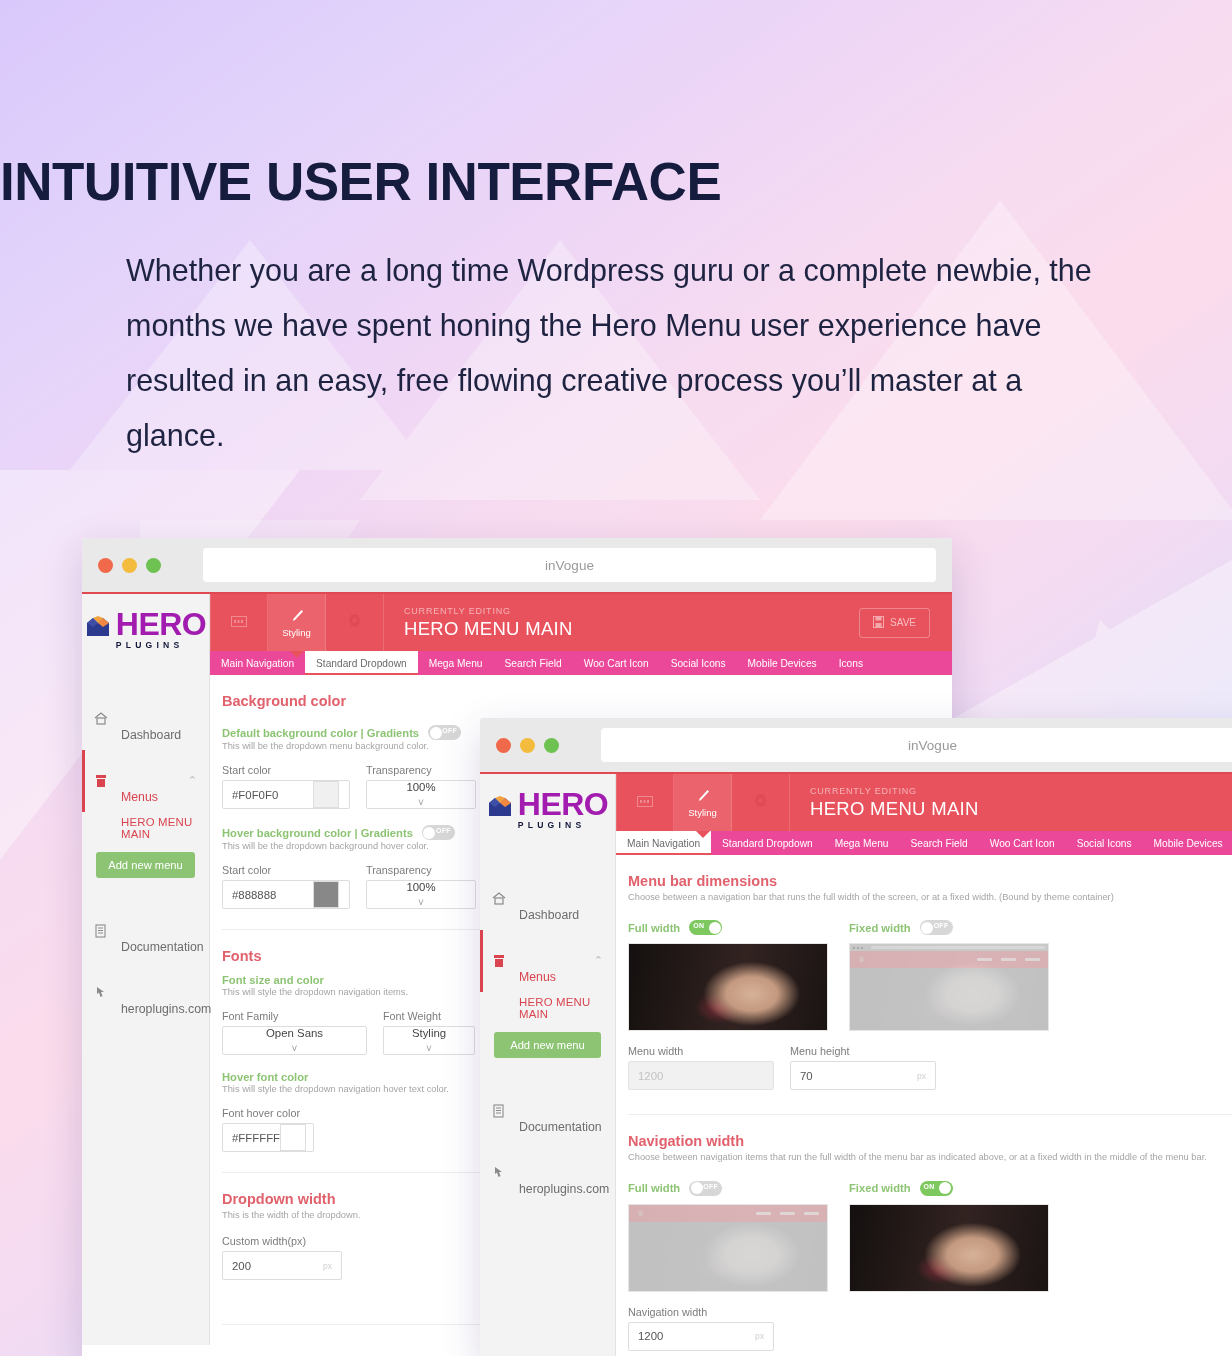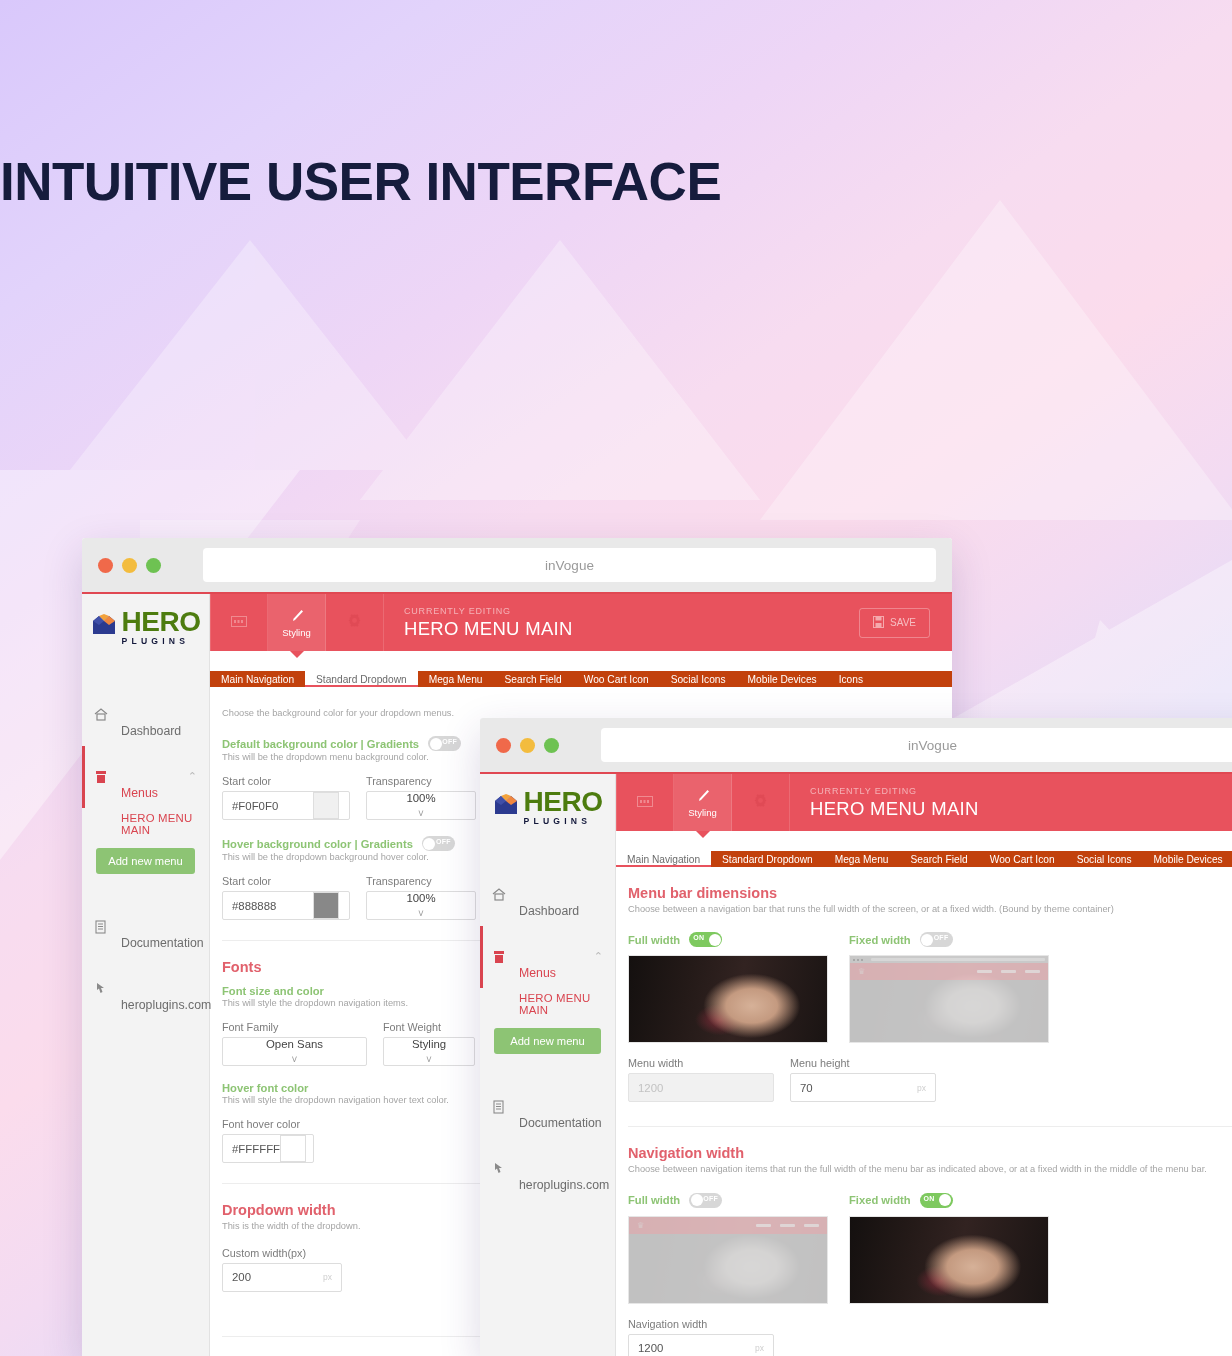--- a/index.html
+++ b/index.html
@@ -88,21 +88,21 @@
     flex: 0 0 auto;
     padding-bottom: 20px;
   }
   .logo-wrap {
     display: flex; align-items: center; justify-content: center;
     padding: 14px 0 16px;
   }
   .logo-mark { flex: 0 0 auto; margin-right: 5px; }
   .logo-text { line-height: 1; }
   .logo-hero {
-    font-size: 28px; font-weight: bold; letter-spacing: -0.5px; color: #4d7c0f;
+    font-size: 32px; font-weight: bold; letter-spacing: -0.5px; color: #a21caf;
   }
   .logo-plugins {
     font-size: 8.6px; font-weight: bold; letter-spacing: 4.2px; color: #13183b;
     margin-top: 1px;
   }
   .nav-item {
     display: flex; align-items: center;
     padding: 8px 12px;
     font-size: 12.3px;
     color: #6d6d6d;
@@ -166,26 +166,25 @@
     align-self: center; margin-right: 22px;
     border: 1px solid rgba(255,255,255,0.30);
     border-radius: 3px;
     padding: 7px 13px;
     display: flex; align-items: center; gap: 6px;
     color: rgba(255,255,255,0.62);
     font-size: 10px;
   }
 
   .tabs {
-    background: #c2410c;
+    background: #ec4899;
     display: flex;
     align-items: stretch;
-    height: 16px;
+    height: 24px;
     font-size: 10.2px;
-    margin-top: 20px;
   }
   .tab {
     display: flex; align-items: center;
     padding: 0 11px;
     color: #ffffff;
     position: relative;
     white-space: nowrap;
   }
   .tab.active { background: #ffffff; color: #6b6b6b; }
   .tab.active::after {
@@ -279,20 +278,21 @@
     </g>
     <g fill="#ffffff" opacity="0.26">
       <polygon points="140,520 360,520 140,860"></polygon>
       <polygon points="860,700 1232,1020 1232,1356 700,1356"></polygon>
     </g>
   </svg>
 </div>
 
 <div class="hero">
   <h1 class="hero-title">INTUITIVE USER INTERFACE</h1>
+  <p class="hero-sub">Whether you are a long time Wordpress guru or a complete newbie, the months we have spent honing the Hero Menu user experience have resulted in an easy, free flowing creative process you’ll master at a glance.</p>
 </div>
 
 <div class="window win1">
 
   <div class="win-chrome">
     <div class="dots">
       <span class="dot r"></span>
       <span class="dot y"></span>
       <span class="dot g"></span>
     </div>
@@ -421,21 +421,21 @@
         <div class="tab">Mega Menu</div>
         <div class="tab">Search Field</div>
         <div class="tab">Woo Cart Icon</div>
         <div class="tab">Social Icons</div>
         <div class="tab">Mobile Devices</div>
         <div class="tab">Icons</div>
       </div>
 
       <div class="panel">
 
-        <div class="sec-desc">Choose the background color for your dropdown menus.</div>
+        <div class="sec-title">Background color</div>
 
         <div class="sub-title">
           <span>Default background color | Gradients</span>
           <span class="toggle off">
             <span class="knob"></span>
             <span class="tlbl">OFF</span>
           </span>
         </div>
         <div class="sub-desc">This will be the dropdown menu background color.</div>
 

